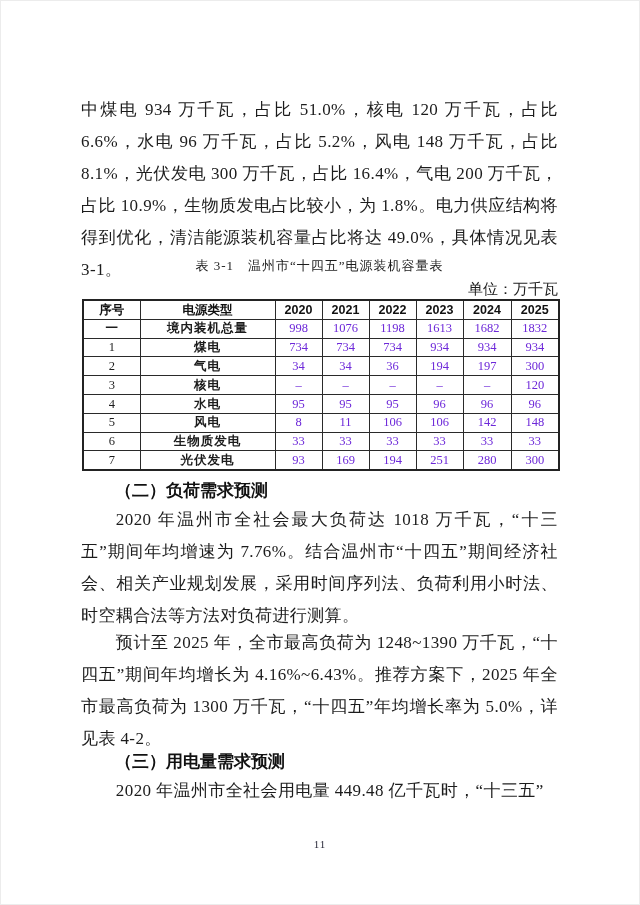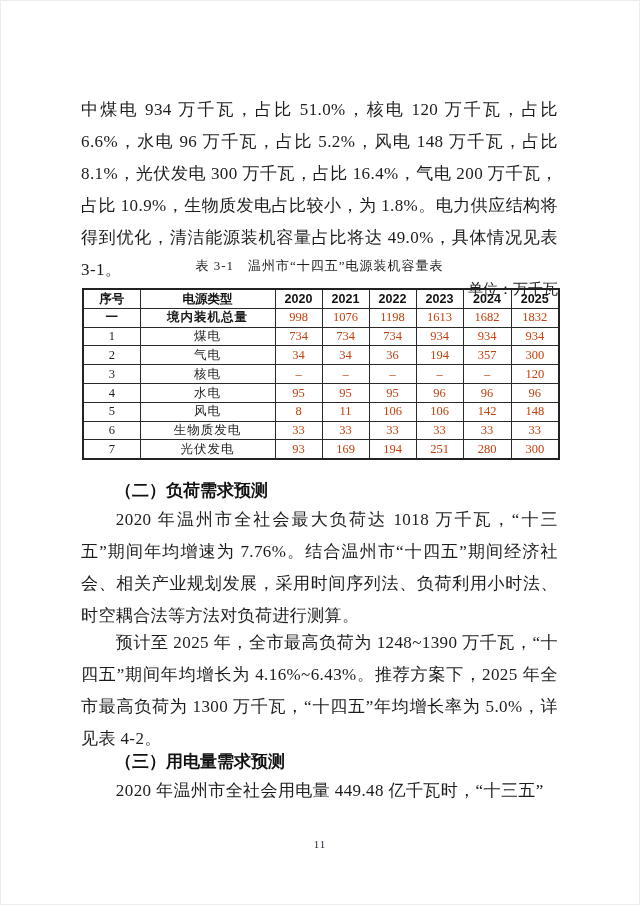--- a/index.html
+++ b/index.html
@@ -34,21 +34,21 @@
     letter-spacing:1px;
     color:#1c1c1c;
   }
   .unit-line{
     text-align:right;
     font-size:15px;
     color:#1c1c1c;
   }
   table.cap{
     position:absolute;
-    left:82px;top:288px;
+    left:82px;top:299px;
     width:476px;
     border-collapse:collapse;
     border:2px solid #232323;
     table-layout:fixed;
   }
   table.cap th, table.cap td{
     border:1px solid #2a2a2a;
     height:17.8px;
     padding:0;
     text-align:center;
@@ -56,22 +56,22 @@
     font-size:12.5px;
     line-height:1;
     overflow:hidden;
   }
   table.cap th{
     font-family:"Liberation Sans", sans-serif;
     font-weight:bold;
     color:#111111;
   }
   .cell-no{font-family:"Liberation Serif", serif;}
-  .cell-type{font-family:"Liberation Sans", sans-serif;letter-spacing:1px;}
-  .cell-num{font-family:"Liberation Serif", serif;color:#c2410c;}
+  .cell-type{font-family:"Liberation Sans", sans-serif;letter-spacing:1px;font-weight:bold;}
+  .cell-num{font-family:"Liberation Serif", serif;color:#6d28d9;}
   tr.row-total .cell-no, tr.row-total .cell-type{font-weight:bold;}
   .page-number{
     position:absolute;
     left:0;top:838px;
     width:640px;
     text-align:center;
     font-size:11px;
     color:#2a2a3a;
     letter-spacing:1px;
   }
@@ -131,21 +131,21 @@
           <td class="cell-num">934</td>
           <td class="cell-num">934</td>
         </tr>
         <tr>
           <td class="cell-no">2</td>
           <td class="cell-type">气电</td>
           <td class="cell-num">34</td>
           <td class="cell-num">34</td>
           <td class="cell-num">36</td>
           <td class="cell-num">194</td>
-          <td class="cell-num">357</td>
+          <td class="cell-num">197</td>
           <td class="cell-num">300</td>
         </tr>
         <tr>
           <td class="cell-no">3</td>
           <td class="cell-type">核电</td>
           <td class="cell-num">–</td>
           <td class="cell-num">–</td>
           <td class="cell-num">–</td>
           <td class="cell-num">–</td>
           <td class="cell-num">–</td>

